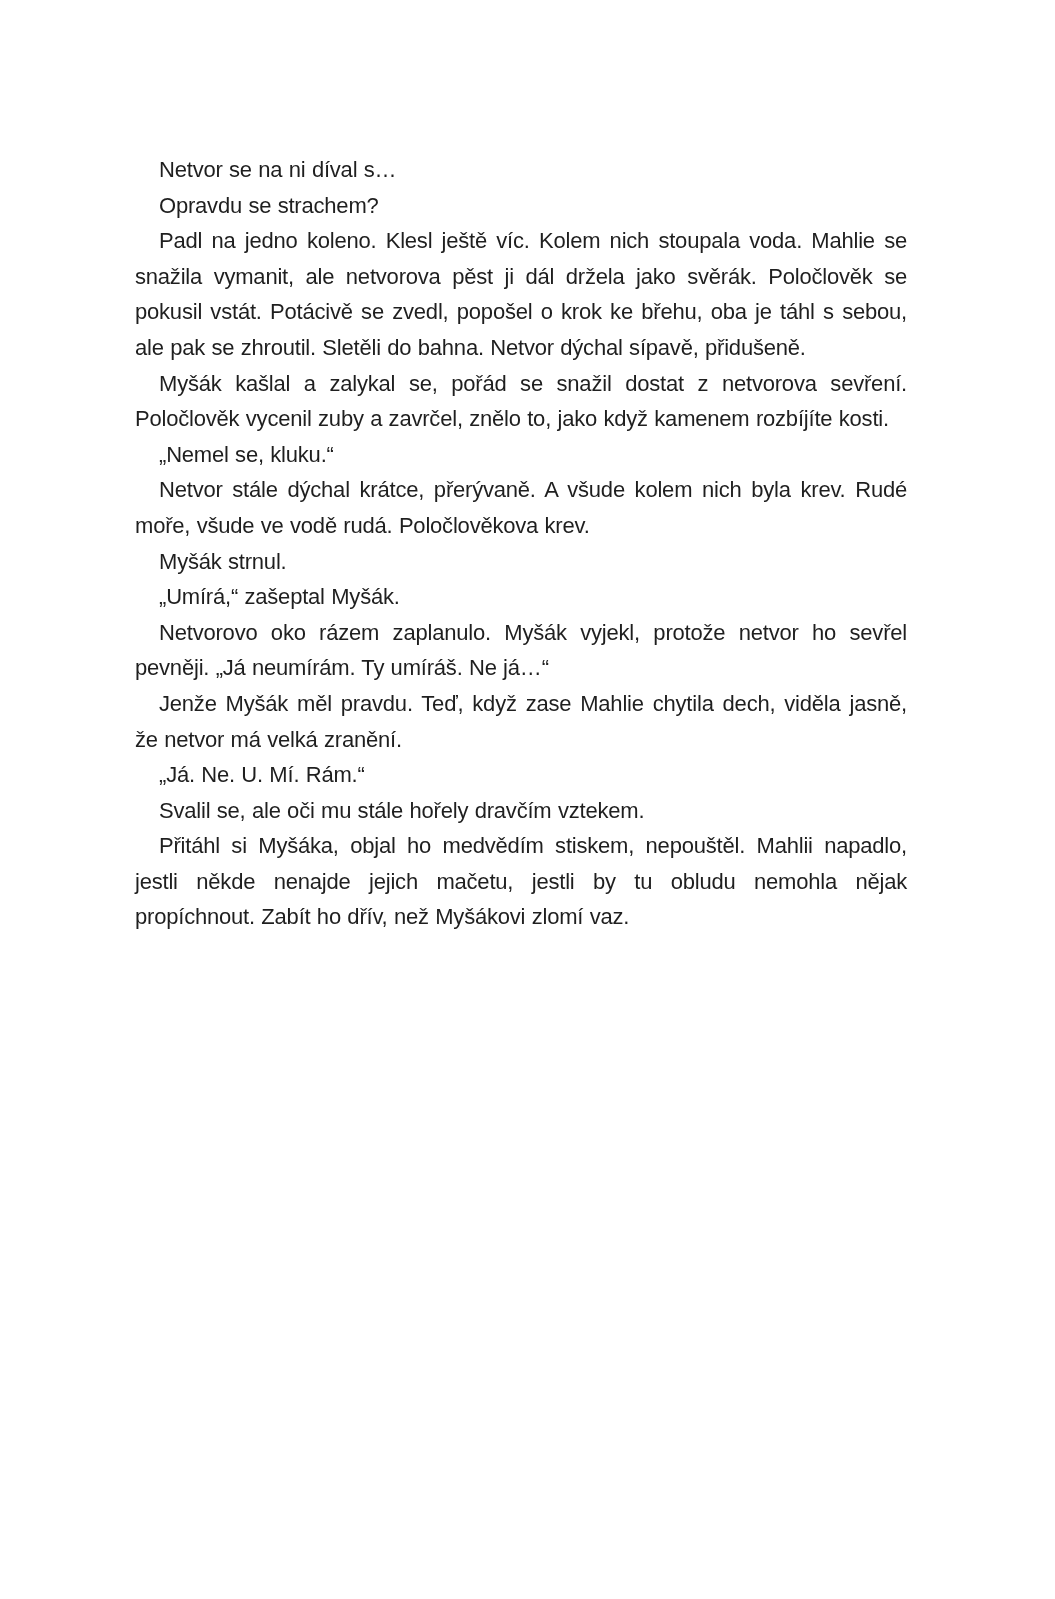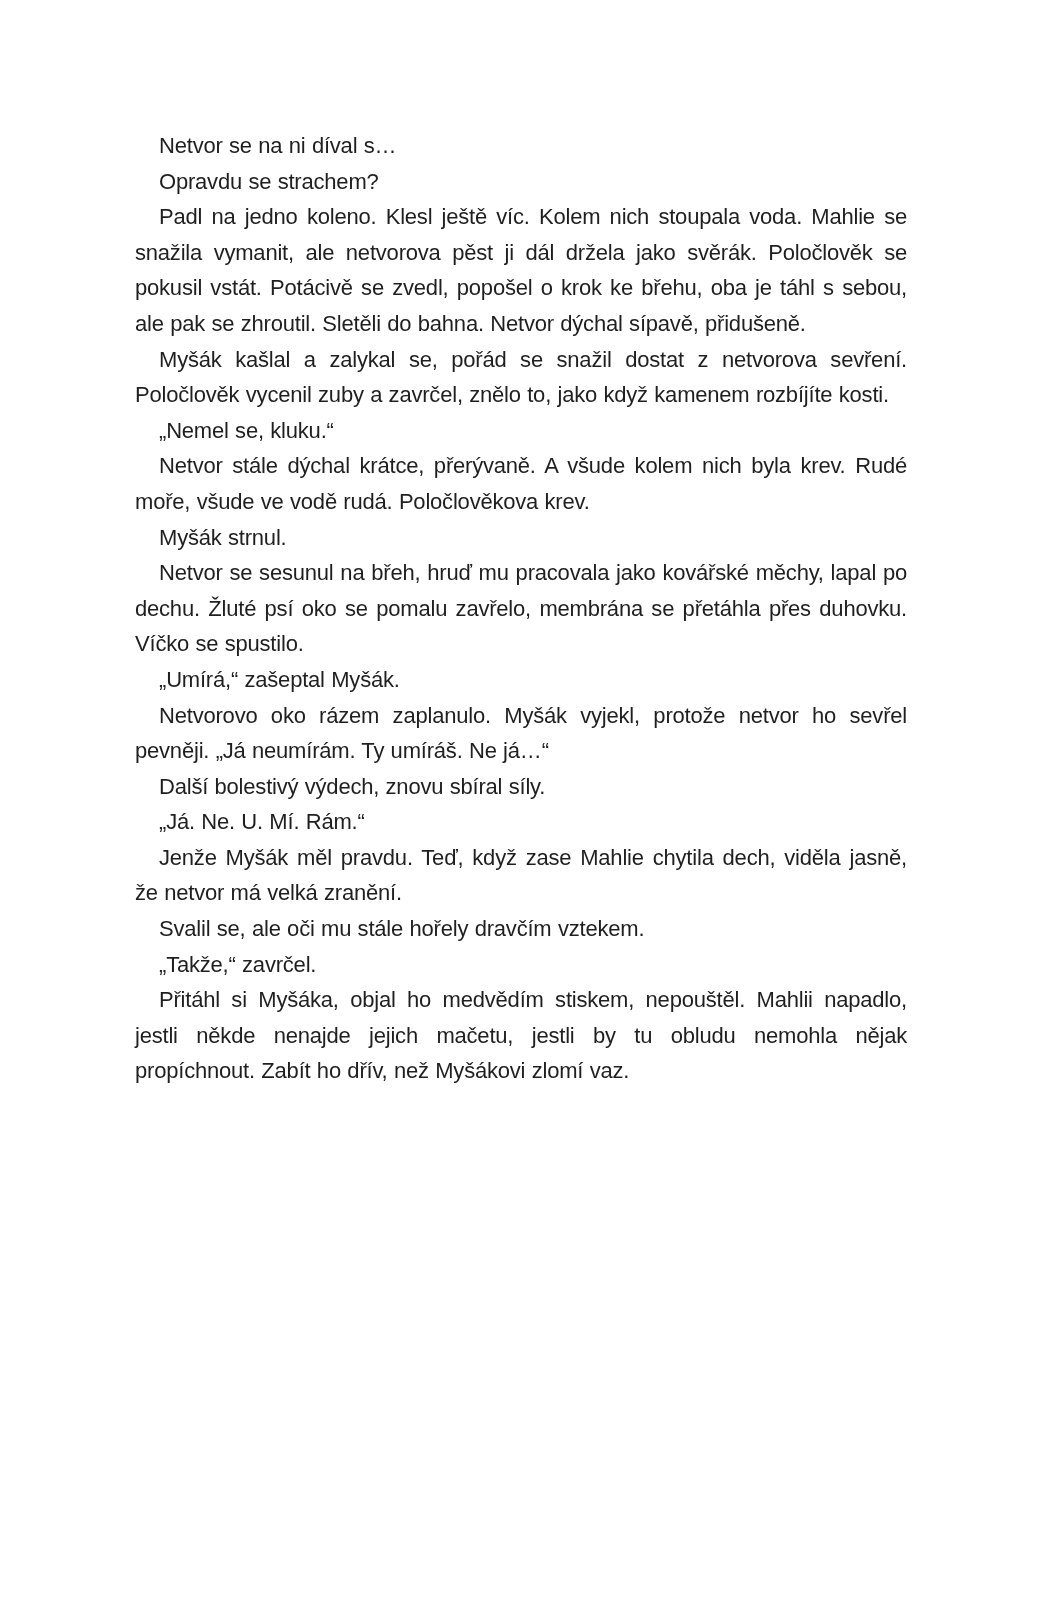--- a/index.html
+++ b/index.html
@@ -8,20 +8,21 @@
     background: #ffffff;
   }
   .book-page {
     position: relative;
     width: 1055px;
     height: 1437px;
     background: #ffffff;
     overflow: hidden;
     font-family: "Liberation Sans", sans-serif;
     color: #1f1f1f;
+    margin-top: 24px;
   }
   .text-block {
     position: absolute;
     left: 135px;
     top: 128px;
     width: 772px;
     text-align: justify;
     font-size: 22px;
     line-height: 35.6px;
     letter-spacing: -0.2px;
@@ -51,24 +52,21 @@
 
 <div class="book-page">
   <div class="text-block">
       <p>Netvor se na ni díval s…</p>
       <p>Opravdu se strachem?</p>
       <p>Padl na jedno koleno. Klesl ještě víc. Kolem nich stoupala voda. Mahlie se snažila vymanit, ale netvorova pěst ji dál držela jako svěrák. Poločlověk se pokusil vstát. Potácivě se zvedl, popošel o krok ke břehu, oba je táhl s sebou, ale pak se zhroutil. Sletěli do bahna. Netvor dý­chal sípavě, přidušeně.</p>
       <p>Myšák kašlal a zalykal se, pořád se snažil dostat z netvorova sevření. Poločlověk vycenil zuby a zavrčel, znělo to, jako když kamenem rozbí­jíte kosti.</p>
       <p>„Nemel se, kluku.“</p>
       <p>Netvor stále dýchal krátce, přerývaně. A všude kolem nich byla krev. Rudé moře, všude ve vodě rudá. Poločlověkova krev.</p>
       <p>Myšák strnul.</p>
-      <p>Netvor se sesunul na břeh, hruď mu pracovala jako kovářské měchy, lapal po dechu. Žluté psí oko se pomalu zavřelo, membrána se přetáhla přes duhovku. Víčko se spustilo.</p>
       <p>„Umírá,“ zašeptal Myšák.</p>
       <p>Netvorovo oko rázem zaplanulo. Myšák vyjekl, protože netvor ho sevřel pevněji. „Já neumírám. Ty umíráš. Ne já…“</p>
-      <p>Další bolestivý výdech, znovu sbíral síly.</p>
+      <p>Jenže Myšák měl pravdu. Teď, když zase Mahlie chytila dech, viděla jasně, že netvor má velká zranění.</p>
       <p>„Já. Ne. U. Mí. Rám.“</p>
-      <p>Jenže Myšák měl pravdu. Teď, když zase Mahlie chytila dech, viděla jasně, že netvor má velká zranění.</p>
       <p>Svalil se, ale oči mu stále hořely dravčím vztekem.</p>
-      <p>„Takže,“ zavrčel.</p>
       <p>Přitáhl si Myšáka, objal ho medvědím stiskem, nepouštěl. Mahlii napadlo, jestli někde nenajde jejich mačetu, jestli by tu obludu ne­mohla nějak propíchnout. Zabít ho dřív, než Myšákovi zlomí vaz.</p>
     </div>
   <div class="page-number">057</div>
 </div>
 
 </body></html>

